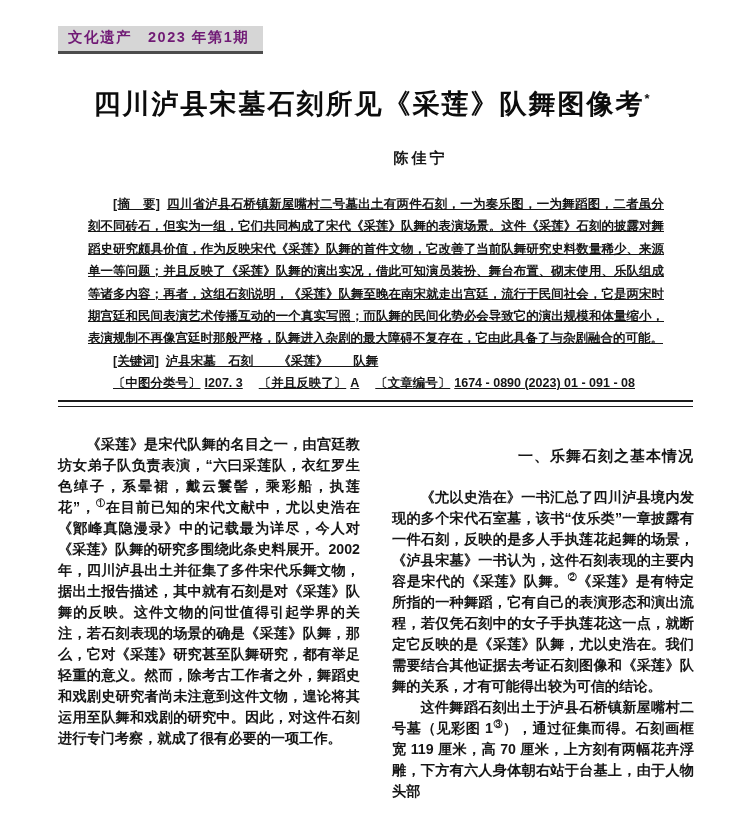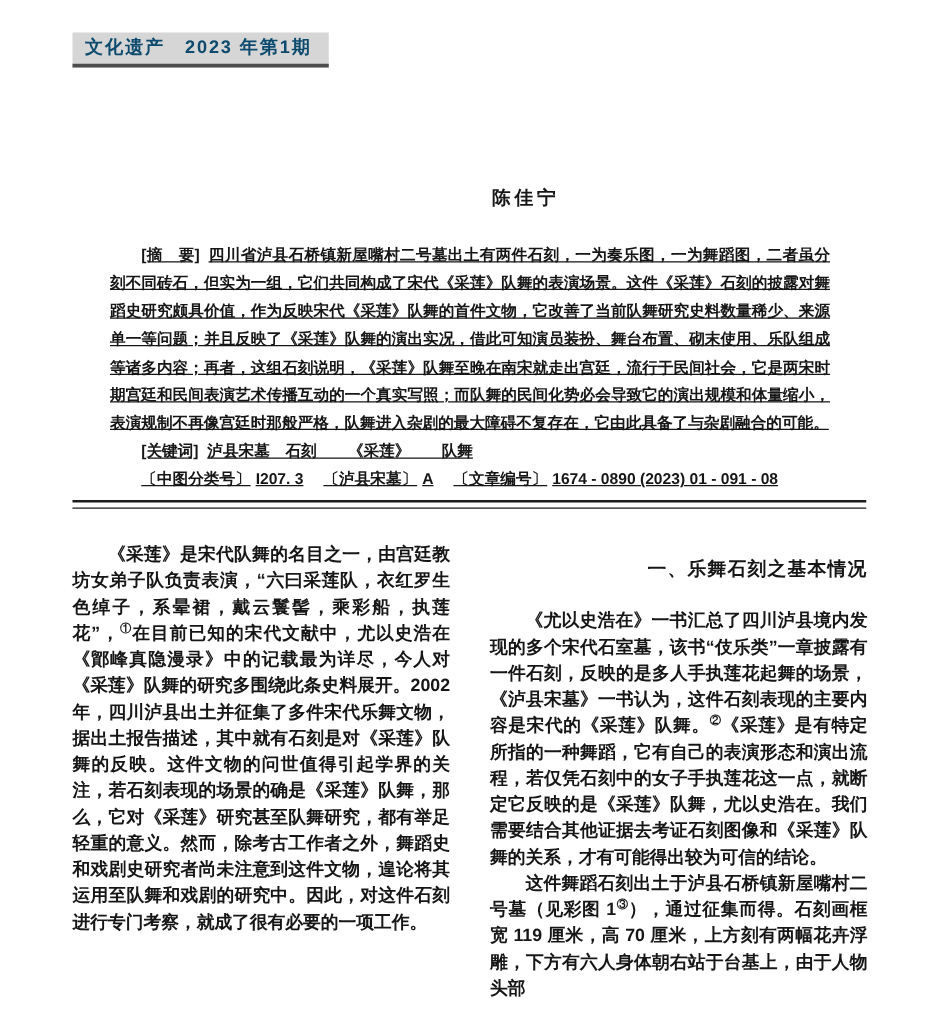--- a/index.html
+++ b/index.html
@@ -16,21 +16,21 @@
   
   .journal-badge {
     position:absolute; left:58px; top:26px;
     width:205px; height:28px;
     background:#d6d6d6;
     border-bottom:3px solid #4c4c4c;
     box-sizing:border-box;
     display:flex; align-items:center;
     padding:0 0 2px 10px;
     font-size:14.5px; letter-spacing:1.5px;
-    color:#0c4a6e;
+    color:#701a75;
   }
 
   
   .article-title {
     position:absolute; left:0; top:86px; width:100%;
     margin:0; text-align:center;
     font-size:27px; letter-spacing:2px; font-weight:700;
     color:#0c0c0c;
   }
   .article-title sup { font-size:13px; vertical-align:super; line-height:0; }
@@ -78,27 +78,28 @@
 </style>
 </head>
 <body>
 
 <div class="page">
 
   <div class="journal-badge">
     <span>文化遗产　2023 年第1期</span>
   </div>
 
+  <h1 class="article-title"><span>四川泸县宋墓石刻所见《采莲》队舞图像考</span><sup>*</sup></h1>
 
   <div class="article-author">陈佳宁</div>
 
   <div class="front-matter">
     <p class="abstract-para"><span class="lbl">[摘　要]</span><span>四川省泸县石桥镇新屋嘴村二号墓出土有两件石刻，一为奏乐图，一为舞蹈图，二者虽分刻不同砖石，但实为一组，它们共同构成了宋代《采莲》队舞的表演场景。这件《采莲》石刻的披露对舞蹈史研究颇具价值，作为反映宋代《采莲》队舞的首件文物，它改善了当前队舞研究史料数量稀少、来源单一等问题；并且反映了《采莲》队舞的演出实况，借此可知演员装扮、舞台布置、砌末使用、乐队组成等诸多内容；再者，这组石刻说明，《采莲》队舞至晚在南宋就走出宫廷，流行于民间社会，它是两宋时期宫廷和民间表演艺术传播互动的一个真实写照；而队舞的民间化势必会导致它的演出规模和体量缩小，表演规制不再像宫廷时那般严格，队舞进入杂剧的最大障碍不复存在，它由此具备了与杂剧融合的可能。</span></p>
     <p class="keywords-line"><span class="lbl">[关键词]</span><span>泸县宋墓　石刻　　《采莲》　　队舞</span></p>
-    <p class="meta-line"><span class="pair"><span>〔中图分类号〕</span><span class="val">I207. 3</span></span><span class="pair"><span>〔泸县宋墓〕</span><span class="val">A</span></span><span class="pair"><span>〔文章编号〕</span><span class="val">1674 - 0890 (2023) 01 - 091 - 08</span></span></p>
+    <p class="meta-line"><span class="pair"><span>〔中图分类号〕</span><span class="val">I207. 3</span></span><span class="pair"><span>〔并且反映了〕</span><span class="val">A</span></span><span class="pair"><span>〔文章编号〕</span><span class="val">1674 - 0890 (2023) 01 - 091 - 08</span></span></p>
   </div>
 
   <div class="rule-double"></div>
 
   <div class="columns">
 
     <div class="col">
       <p><span>《采莲》是宋代队舞的名目之一，由宫廷教坊女弟子队负责表演，“六曰采莲队，衣红罗生色绰子，系晕裙，戴云鬟髻，乘彩船，执莲花”，</span><sup>①</sup><span>在目前已知的宋代文献中，尤以史浩在《鄮峰真隐漫录》中的记载最为详尽，今人对《采莲》队舞的研究多围绕此条史料展开。2002 年，四川泸县出土并征集了多件宋代乐舞文物，据出土报告描述，其中就有石刻是对《采莲》队舞的反映。这件文物的问世值得引起学界的关注，若石刻表现的场景的确是《采莲》队舞，那么，它对《采莲》研究甚至队舞研究，都有举足轻重的意义。然而，除考古工作者之外，舞蹈史和戏剧史研究者尚未注意到这件文物，遑论将其运用至队舞和戏剧的研究中。因此，对这件石刻进行专门考察，就成了很有必要的一项工作。</span></p>
     </div>
 

